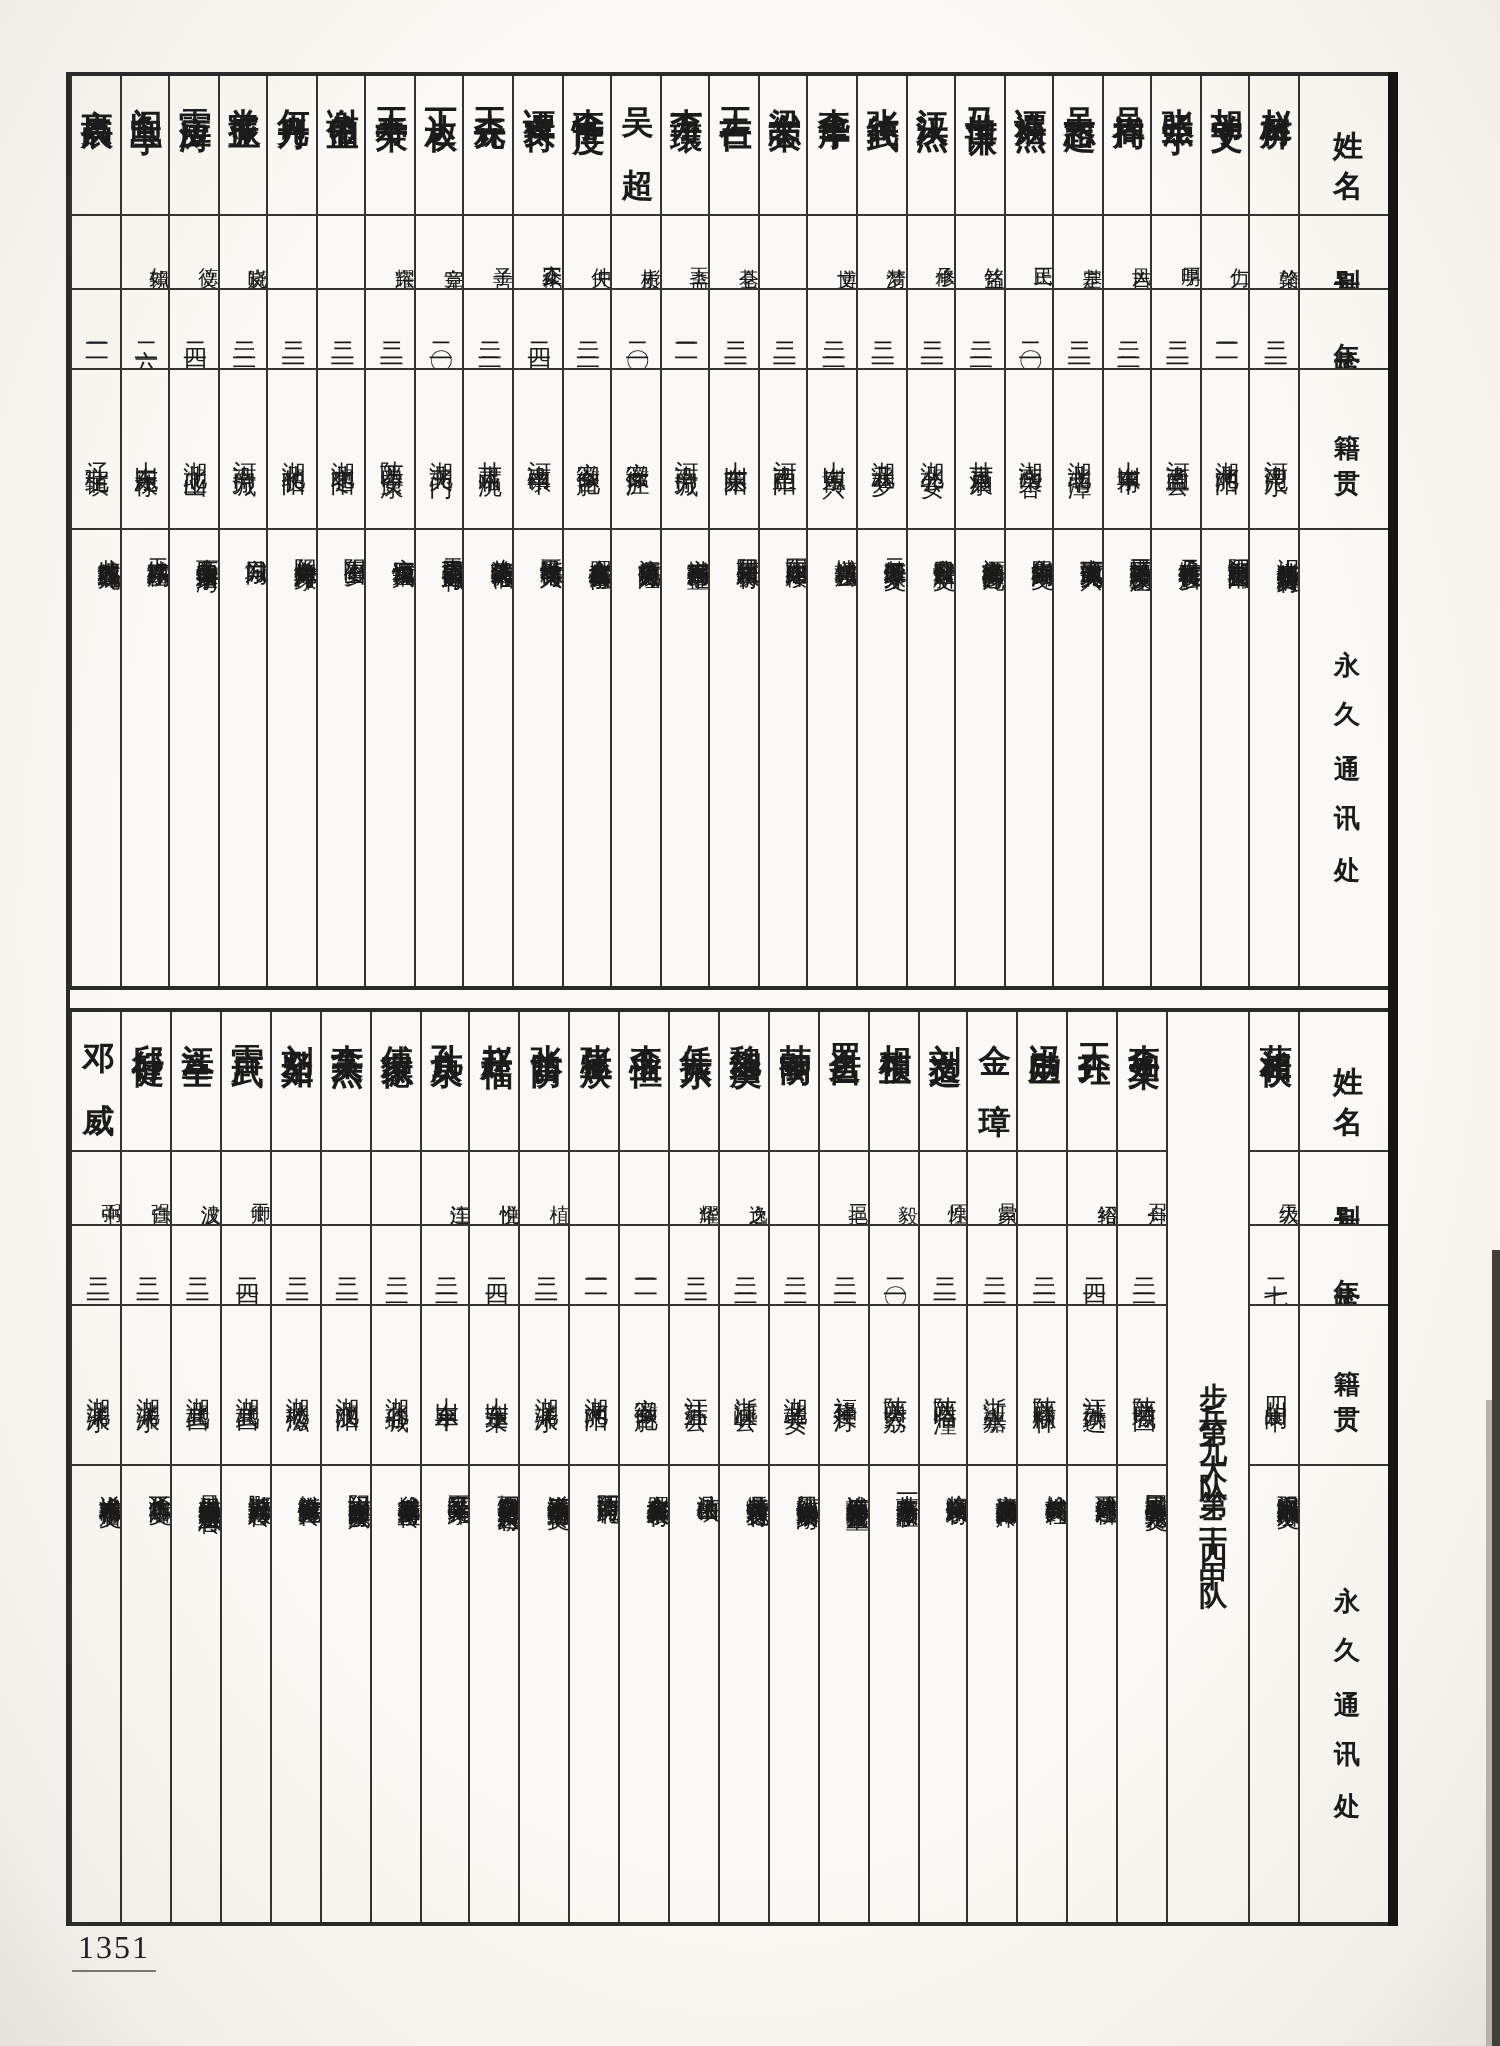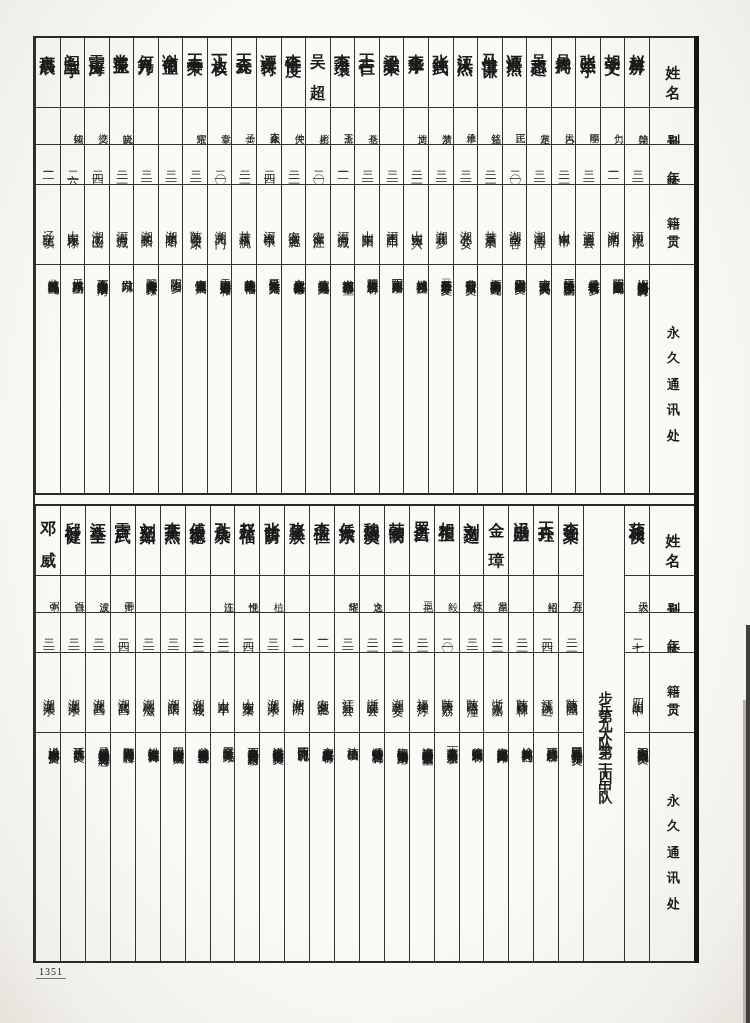--- a/index.html
+++ b/index.html
@@ -63,21 +63,21 @@
   .hdr .alias{font-size:13px;line-height:42px;letter-spacing:2px;padding:0;}
   .hdr .age{font-size:13px;line-height:42px;letter-spacing:4px;}
   .hdr .native{font-size:13px;line-height:42px;letter-spacing:18px;}
   .hdr .address{font-size:13px;line-height:42px;letter-spacing:26px;padding-top:0;text-align:center;}
   .divider-label{
     flex:1 1 auto;writing-mode:vertical-rl;text-orientation:upright;
     text-align:center;font-size:14px;font-weight:600;letter-spacing:9px;line-height:38px;
   }
   .page-number{
     position:absolute;left:36px;top:966px;
-    font-size:10px;letter-spacing:1px;color:#222;
+    font-size:16px;letter-spacing:1px;color:#222;
     border-bottom:1px solid #777;padding:0 3px 1px 3px;
   }
   .edge-strip{
     position:absolute;right:0;top:625px;bottom:0;width:4px;background:#413f3b;
   }
   .edge-strip-soft{
     position:absolute;right:4px;top:700px;bottom:0;width:3px;background:#b7b3aa;
   }
 </style>
 </head>

